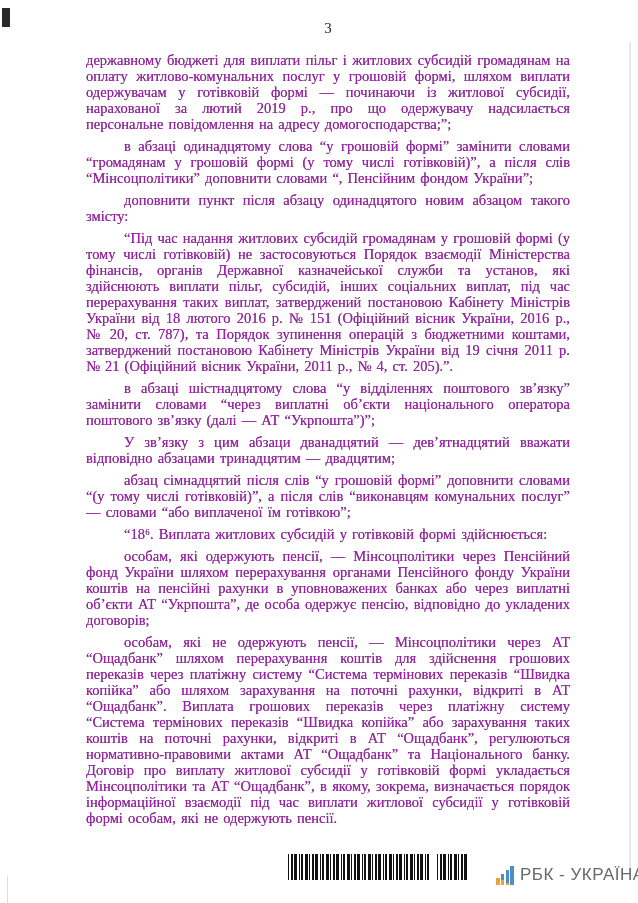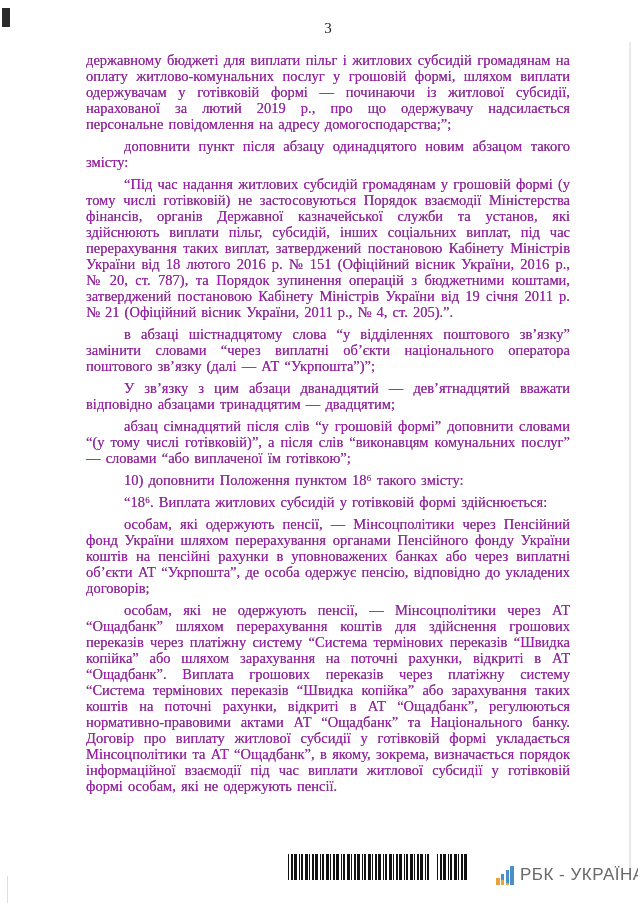--- a/index.html
+++ b/index.html
@@ -79,26 +79,26 @@
 <div class="page">
 
   <div class="scan-mark-topleft"></div>
   <div class="scan-edge-right"></div>
   <div class="scan-edge-bottomleft"></div>
 
   <div class="page-number">3</div>
 
   <div class="content">
     <p class="para no-indent">державному бюджеті для виплати пільг і житлових субсидій громадянам на оплату житлово-комунальних послуг у грошовій формі, шляхом виплати одержувачам у готівковій формі — починаючи із житлової субсидії, нарахованої за лютий 2019 р., про що одержувачу надсилається персональне повідомлення на адресу домогосподарства;”;</p>
+    <p class="para">в абзаці одинадцятому слова “у грошовій формі” замінити словами “громадянам у грошовій формі (у тому числі готівковій)”, а після слів “Мінсоцполітики” доповнити словами “, Пенсійним фондом України”;</p>
     <p class="para">доповнити пункт після абзацу одинадцятого новим абзацом такого змісту:</p>
     <p class="para">“Під час надання житлових субсидій громадянам у грошовій формі (у тому числі готівковій) не застосовуються Порядок взаємодії Міністерства фінансів, органів Державної казначейської служби та установ, які здійснюють виплати пільг, субсидій, інших соціальних виплат, під час перерахування таких виплат, затверджений постановою Кабінету Міністрів України від 18 лютого 2016 р. № 151 (Офіційний вісник України, 2016 р., № 20, ст. 787), та Порядок зупинення операцій з бюджетними коштами, затверджений постановою Кабінету Міністрів України від 19 січня 2011 р. № 21 (Офіційний вісник України, 2011 р., № 4, ст. 205).”.</p>
     <p class="para">в абзаці шістнадцятому слова “у відділеннях поштового зв’язку” замінити словами “через виплатні об’єкти національного оператора поштового зв’язку (далі — АТ “Укрпошта”)”;</p>
     <p class="para">У зв’язку з цим абзаци дванадцятий — дев’ятнадцятий вважати відповідно абзацами тринадцятим — двадцятим;</p>
     <p class="para">абзац сімнадцятий після слів “у грошовій формі” доповнити словами “(у тому числі готівковій)”, а після слів “виконавцям комунальних послуг” — словами “або виплаченої їм готівкою”;</p>
-    <p class="para">10) доповнити Положення пунктом 18⁶ такого змісту:</p>
     <p class="para">“18⁶. Виплата житлових субсидій у готівковій формі здійснюється:</p>
     <p class="para">особам, які одержують пенсії, — Мінсоцполітики через Пенсійний фонд України шляхом перерахування органами Пенсійного фонду України коштів на пенсійні рахунки в уповноважених банках або через виплатні об’єкти АТ “Укрпошта”, де особа одержує пенсію, відповідно до укладених договорів;</p>
     <p class="para">особам, які не одержують пенсії, — Мінсоцполітики через АТ “Ощадбанк” шляхом перерахування коштів для здійснення грошових переказів через платіжну систему “Система термінових переказів “Швидка копійка” або шляхом зарахування на поточні рахунки, відкриті в АТ “Ощадбанк”. Виплата грошових переказів через платіжну систему “Система термінових переказів “Швидка копійка” або зарахування таких коштів на поточні рахунки, відкриті в АТ “Ощадбанк”, регулюються нормативно-правовими актами АТ “Ощадбанк” та Національного банку. Договір про виплату житлової субсидії у готівковій формі укладається Мінсоцполітики та АТ “Ощадбанк”, в якому, зокрема, визначається порядок інформаційної взаємодії під час виплати житлової субсидії у готівковій формі особам, які не одержують пенсії.</p>
   </div>
 
   <div class="barcode">
     <div class="barcode-bars">
       <div class="bars-group bars-main" id="bars-main">
           <div class="bar" style="width: 1px;"></div>
           <div class="sp" style="width: 2px;"></div>

